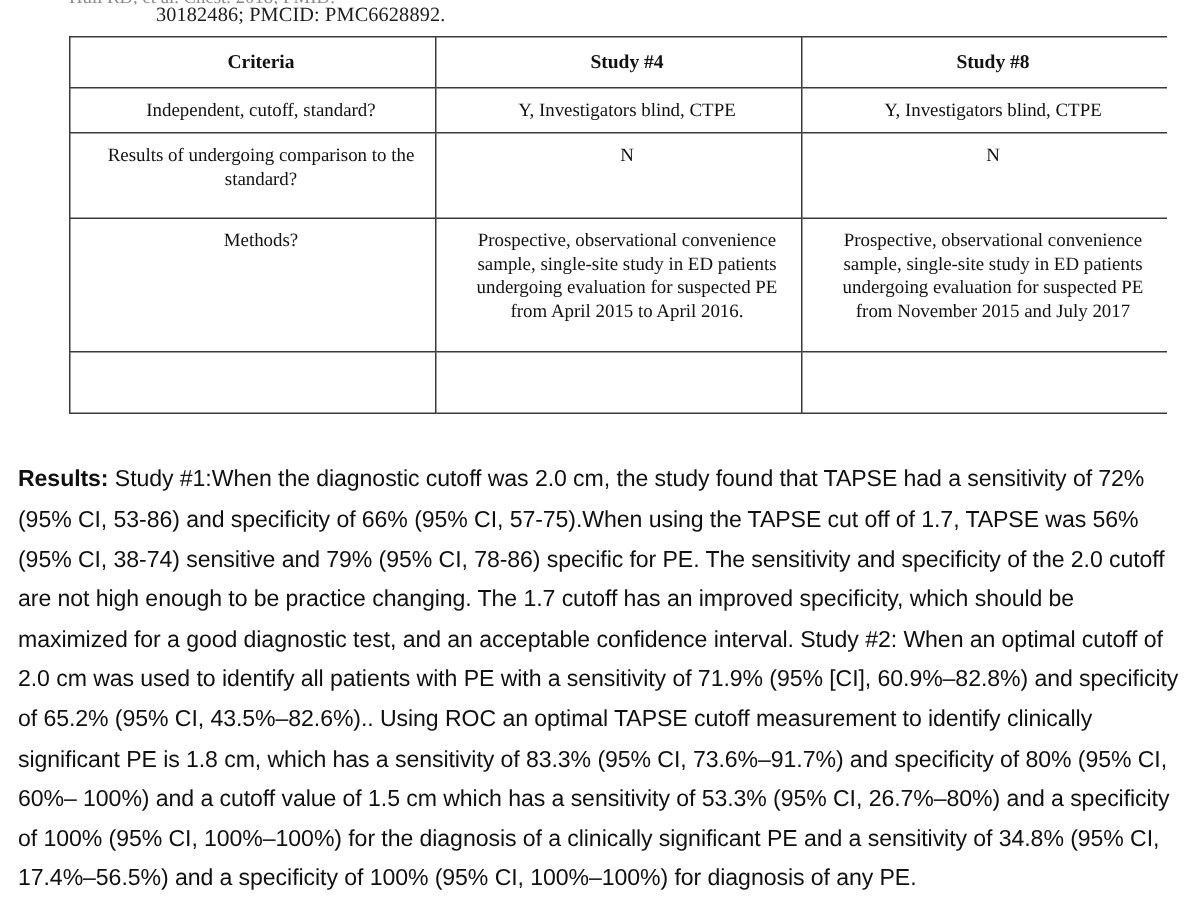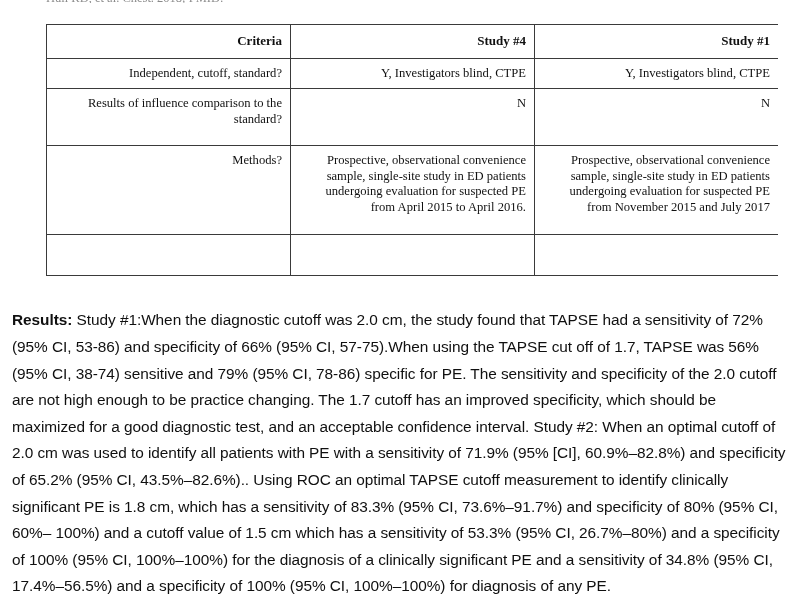--- a/index.html
+++ b/index.html
@@ -76,21 +76,21 @@
 
   table.criteria-table col.c1 { width: 244px; }
   table.criteria-table col.c2 { width: 244px; }
   table.criteria-table col.c3 { width: 244px; }
 
   table.criteria-table td,
   table.criteria-table th {
     border: 1.3px solid #3a3a3a;
     padding: 7px 8px 7px 19px;
     vertical-align: top;
-    text-align: right;
+    text-align: center;
     font-weight: normal;
   }
 
   table.criteria-table thead th {
     font-weight: bold;
     font-size: 13px;
     padding-top: 8px;
     padding-bottom: 9px;
   }
 
@@ -118,43 +118,44 @@
     text-align: center;
   }
 </style>
 </head>
 <body>
 
 <div id="page">
 
   <div class="clipped-top-line">Hull RD, et al. Chest. 2018; PMID:</div>
 
+  <div class="pmid-line">30182486; PMCID: PMC6628892.</div>
 
   <div class="table-wrap">
     <table class="criteria-table">
       <colgroup>
         <col class="c1">
           <col class="c2">
           <col class="c3">
       </colgroup>
       <thead>
         <tr>
           <th>Criteria</th>
           <th>Study #4</th>
-          <th>Study #1</th>
+          <th>Study #8</th>
         </tr>
       </thead>
       <tbody>
         <tr class="row-normal">
           <td>Independent, cutoff, standard?</td>
           <td>Y, Investigators blind, CTPE</td>
           <td>Y, Investigators blind, CTPE</td>
         </tr>
         <tr class="row-tall">
-          <td class="cell-multiline">Results of influence comparison to the standard?</td>
+          <td class="cell-multiline">Results of undergoing comparison to the standard?</td>
           <td>N</td>
           <td>N</td>
         </tr>
         <tr class="row-methods">
           <td>Methods?</td>
           <td class="cell-multiline">Prospective, observational convenience sample, single-site study  in ED patients undergoing evaluation for suspected PE from April 2015 to April 2016.</td>
           <td class="cell-multiline">Prospective, observational convenience sample, single-site study in ED patients undergoing evaluation for suspected PE from November 2015 and July 2017</td>
         </tr>
         <tr class="row-empty">
           <td></td>

